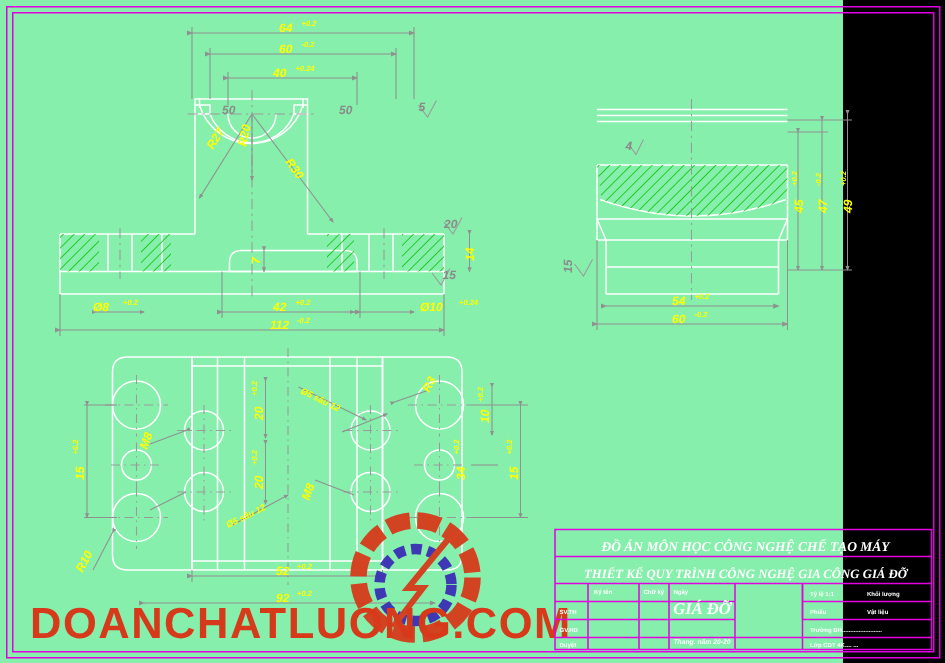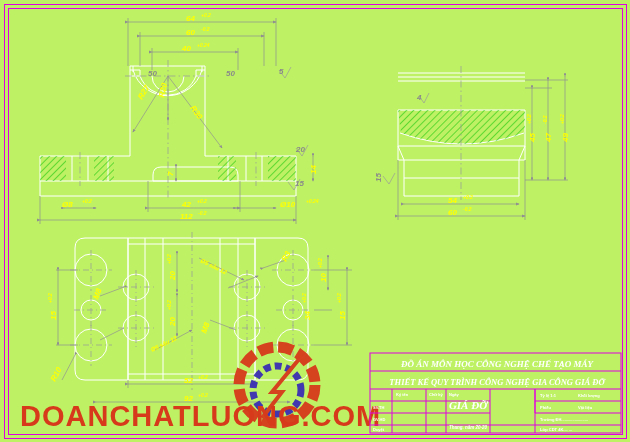--- a/index.html
+++ b/index.html
@@ -1,17 +1,17 @@
 <!DOCTYPE html>
 <html><head>
 <meta charset="utf-8">
 <style>
   html,body{margin:0;padding:0;background:#000;}
   body{width:630px;height:442px;overflow:hidden;font-family:"Liberation Sans",sans-serif;}
-  #root{position:relative;width:630px;height:442px;background:#bef264;}
+  #root{position:relative;width:562px;height:442px;background:#86efac;}
   .frame{position:absolute;border:1px solid #e000e0;}
   svg{position:absolute;left:0;top:0;}
   .dimtxt{fill:#ffff00;font-family:"Liberation Sans",sans-serif;font-size:8px;font-weight:bold;font-style:italic;}
   .dimtxt.sm{font-size:5px;}
   .tb-title{fill:#ffffff;font-family:"Liberation Serif",serif;font-weight:bold;font-style:italic;}
   .tb-cell{fill:#ffffff;font-family:"Liberation Sans",sans-serif;font-size:4px;font-weight:bold;}
   .wm{position:absolute;color:#d63a1a;font-family:"Liberation Sans",sans-serif;font-weight:bold;letter-spacing:1px;}
 </style>
 </head>
 <body>

